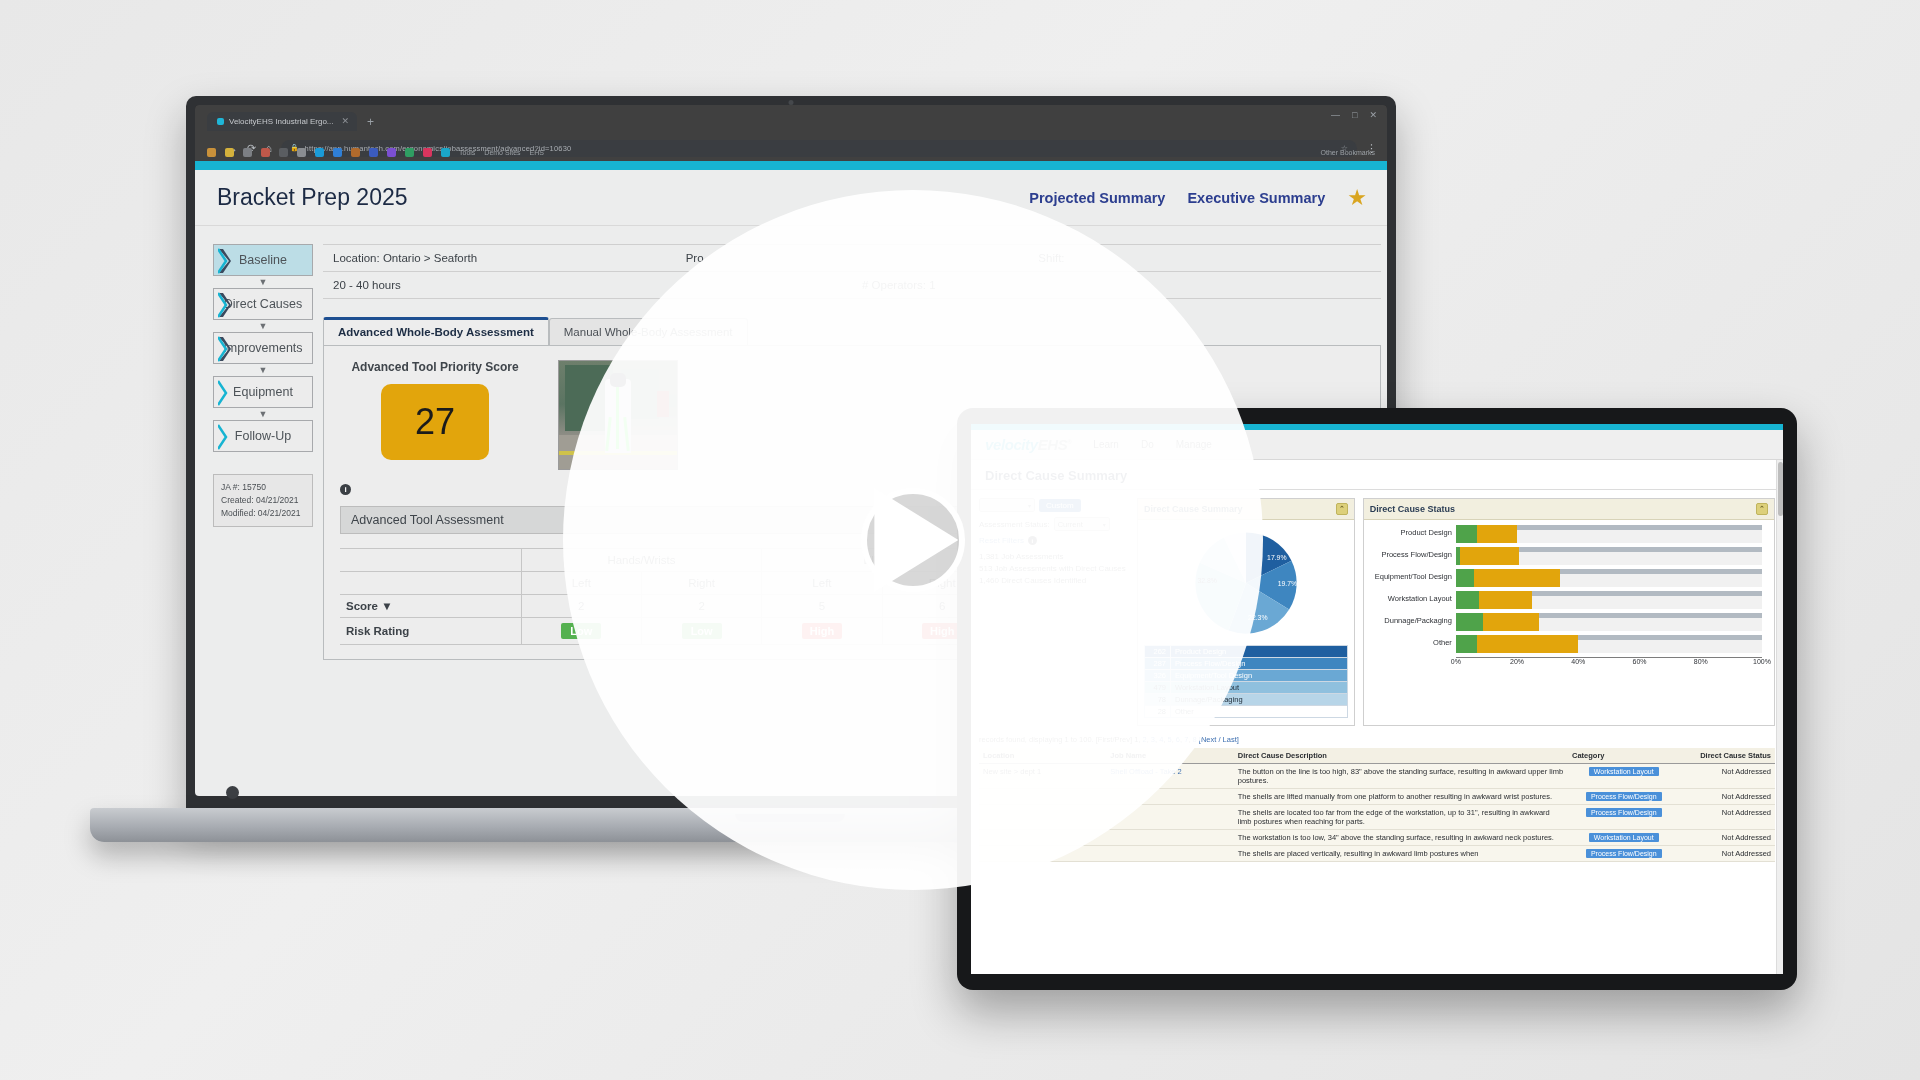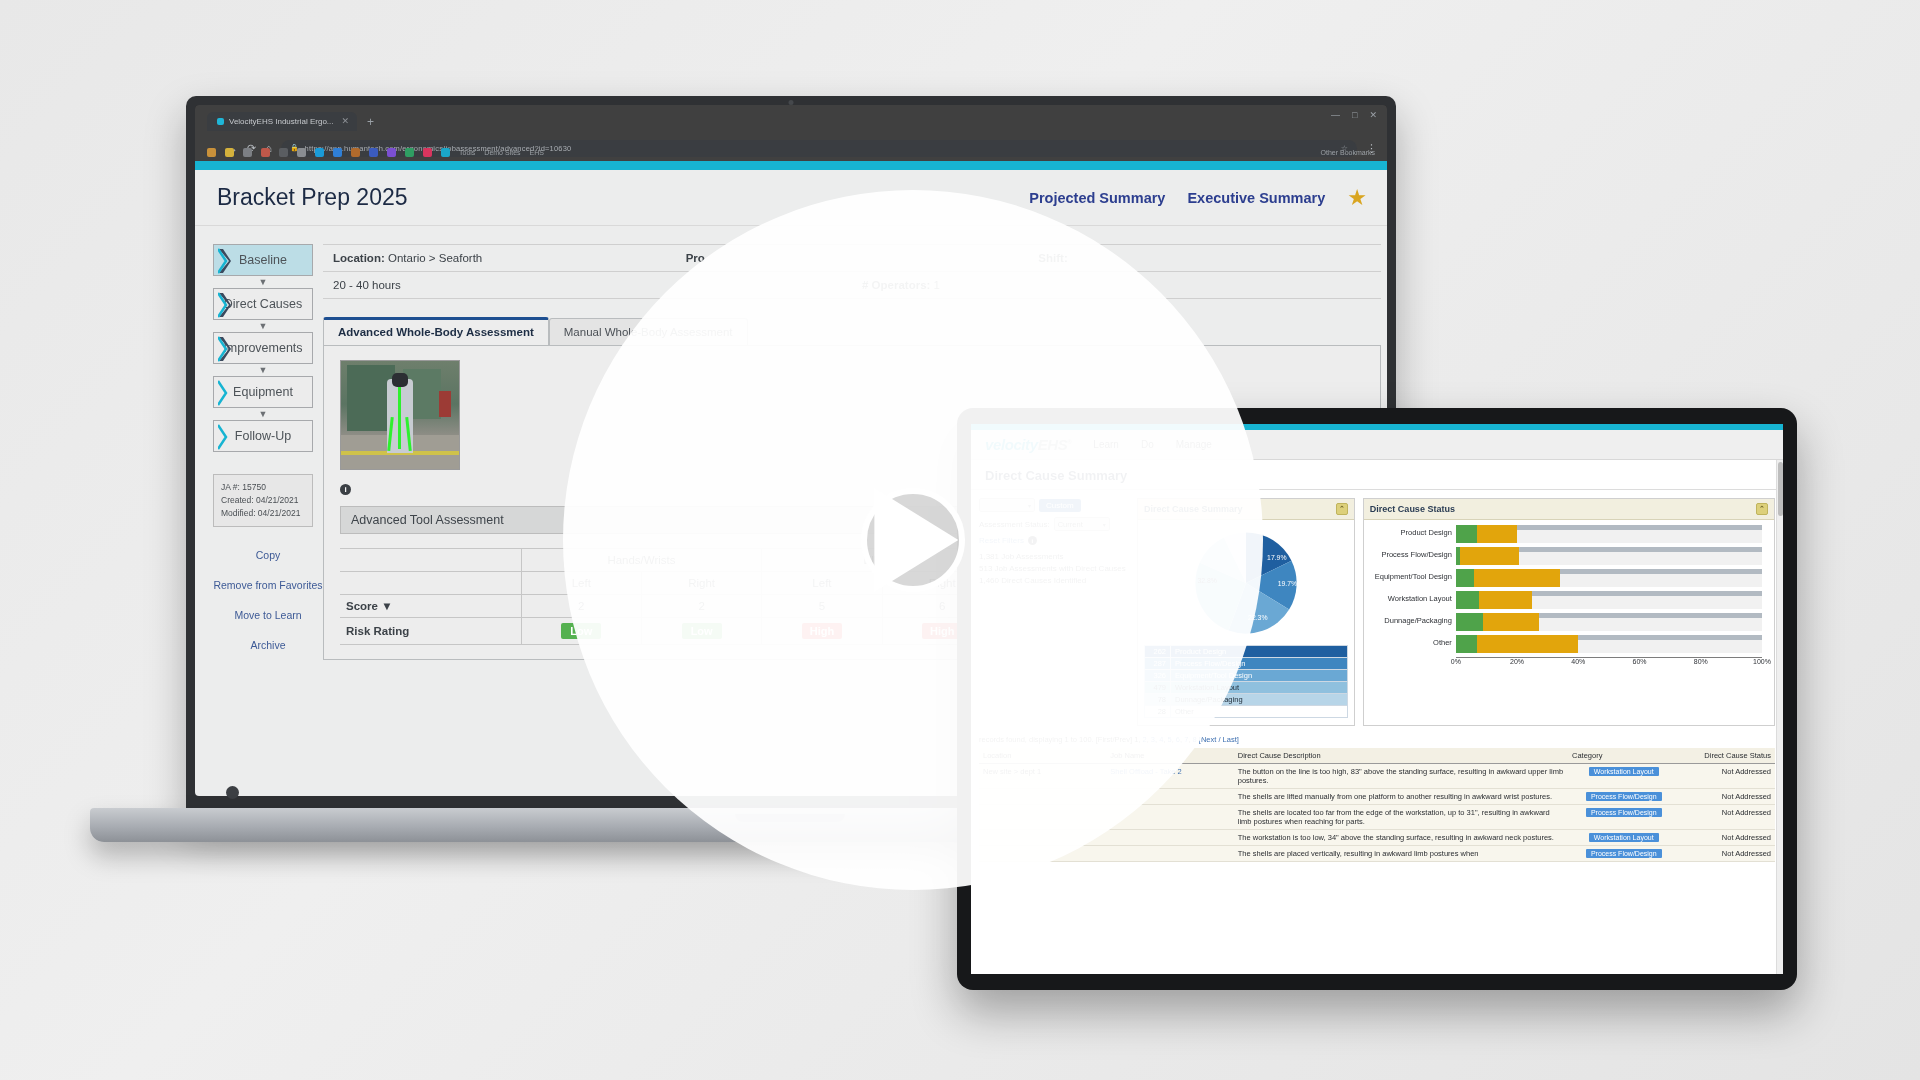--- a/index.html
+++ b/index.html
@@ -74,21 +74,21 @@
   .railitem .chev { position:absolute; left:4px; top:3px; width:0; height:0; }
   .railitem .chev svg { display:block; }
   .railarrow { text-align:center; color:#6c7074; font-size:9px; line-height:12px; }
   .jabox { margin-top:22px; width:100px; border:1px solid #bcbcbc; background:#e7e7e7; padding:6px 7px; font-size:8.5px; color:#4a4f54; line-height:13px;}
   .sidelinks { margin-top:22px; width:110px; text-align:center; display:flex; flex-direction:column; gap:18px; }
   .sidelink { font-size:10.5px; color:#3d5a96; }
 
   .panelcol { flex:1; padding-right:6px; }
   .metarow { border-top:1px solid #cfcfcf; border-bottom:1px solid #cfcfcf; display:flex; font-size:11.5px; color:#3c4248; }
   .metacell { padding:7px 10px; flex:1; }
-  .metacell b { font-weight:700; }
+  .metacell b { font-weight:400; }
   .metarow2 { border-bottom:1px solid #cfcfcf; display:flex; font-size:11.5px; color:#3c4248; }
 
   .tabs { margin-top:18px; display:flex; align-items:flex-end; }
   .tabitem { border:1px solid #b9bcbe; border-bottom:none; background:#e4e4e4; font-size:11.5px; color:#4b5056;
              padding:7px 14px; border-radius:3px 3px 0 0; }
   .tabitem.active { background:#ededed; border-top:3px solid #1d4f91; color:#1d2d44; font-weight:700; padding-top:6px;}
   .tabpane { border:1px solid #b9bcbe; background:#ededed; padding:14px 16px; min-height:230px;}
   .scorewrap { display:flex; gap:28px; }
   .scoreleft { width:190px; }
   .scorelbl { font-size:12px; color:#3f454b; font-weight:600; margin-bottom:10px; text-align:center;}
@@ -155,21 +155,21 @@
   .bartrack { position:absolute; left:0; right:0; top:0; height:18px; background:#f1f1f1; }
   .barseg { position:absolute; top:0; height:18px; }
   .axis { position:relative; height:12px; margin-left:0; }
   .axtick { position:absolute; font-size:7px; color:#2e3136; transform:translateX(-50%); top:1px;}
   .axisline { position:absolute; left:0; right:0; top:0; height:1px; background:#7d7d7d; }
 
   .t-tablewrap { margin-top:6px; padding:0 8px 0 8px; font-size:7.5px; color:#2b2e32;}
   .pager { padding:3px 0 4px; font-size:7.5px; color:#2b2e32;}
   .pager a { color:#3d6fb0; }
   .dctable { width:100%; border-collapse:collapse; font-size:7.5px; }
-  .dctable th { text-align:left; border-bottom:1px solid #9a9a9a; padding:3px 4px; font-weight:normal; background:#f3f0e4; }
+  .dctable th { text-align:left; border-bottom:1px solid #9a9a9a; padding:3px 4px; font-weight:bold; background:#f3f0e4; }
   .dctable td { padding:3px 4px; vertical-align:top; border-bottom:1px solid #e3e0d4; background:#f8f6ed;}
   .catpill { display:inline-block; background:#4a90d9; color:#fff; padding:1px 5px; font-size:7px; border-radius:1px; white-space:nowrap;}
   .joblink { color:#3d6fb0; }
   .t-scroll { position:absolute; right:0; top:36px; bottom:0; width:7px; background:#efefef; border-left:1px solid #dcdcdc;}
   .t-thumb { position:absolute; top:2px; left:1px; width:5px; height:54px; background:#bdbdbd; border-radius:3px;}
 
   
   #play { position:absolute; left:563px; top:190px; width:700px; height:700px; }
   .playring { width:700px; height:700px; border-radius:50%; background:rgba(255,255,255,.94); }
   .playtri { position:absolute; left:50%; top:50%; transform:translate(-46%,-50%);
@@ -297,26 +297,20 @@
                 <span>Follow-Up</span>
               </div>
             </div>
 
             <div class="jabox">
               <div>JA #: 15750</div>
               <div>Created: 04/21/2021</div>
               <div>Modified: 04/21/2021</div>
             </div>
 
-            <div class="sidelinks">
-              <span class="sidelink">Copy</span>
-              <span class="sidelink">Remove from Favorites</span>
-              <span class="sidelink">Move to Learn</span>
-              <span class="sidelink">Archive</span>
-            </div>
           </div>
 
           <div class="panelcol">
             <div class="metarow">
               <div class="metacell">
                 <b>Location:</b>
                 <span>Ontario &gt; Seaforth</span>
               </div>
               <div class="metacell">
                 <b>Pro</b>
@@ -335,20 +329,24 @@
               </div>
             </div>
 
             <div class="tabs">
               <div class="tabitem active">Advanced Whole-Body Assessment</div>
               <div class="tabitem">Manual Whole-Body Assessment</div>
             </div>
 
             <div class="tabpane">
               <div class="scorewrap">
+                <div class="scoreleft">
+                  <div class="scorelbl">Advanced Tool Priority Score</div>
+                  <div class="scorebox">27</div>
+                </div>
                 <div class="vidthumb">
                   <div class="vid-sky"></div>
                   <div class="vid-machine"></div>
                   <div class="vid-machine2"></div>
                   <div class="vid-red"></div>
                   <div class="vid-floor"></div>
                   <div class="vid-yellow"></div>
                   <div class="vid-person"></div>
                   <div class="vid-head"></div>
                   <div class="vid-skel"></div>

